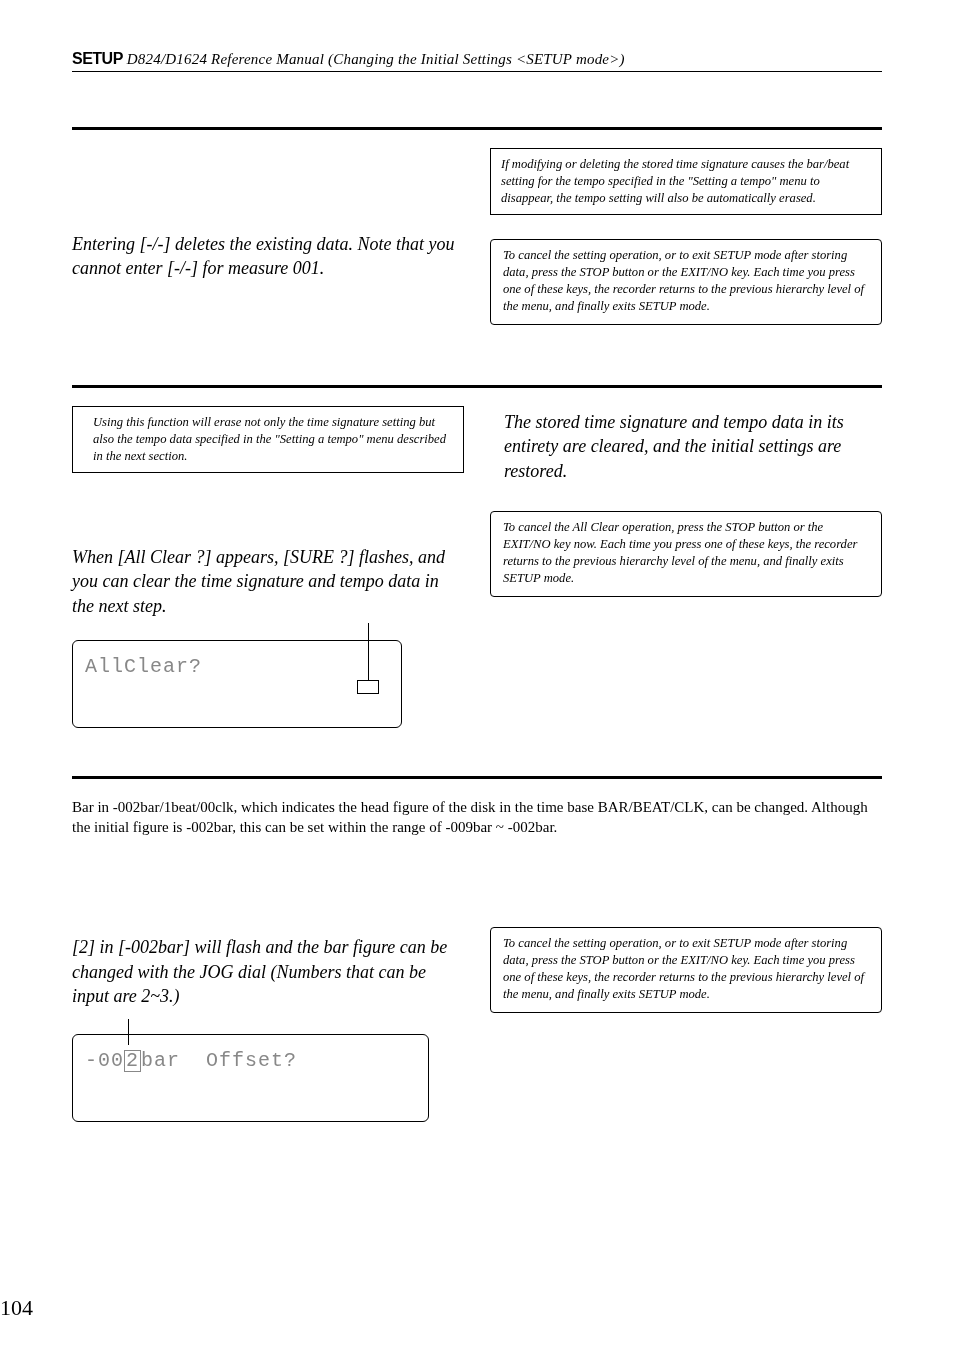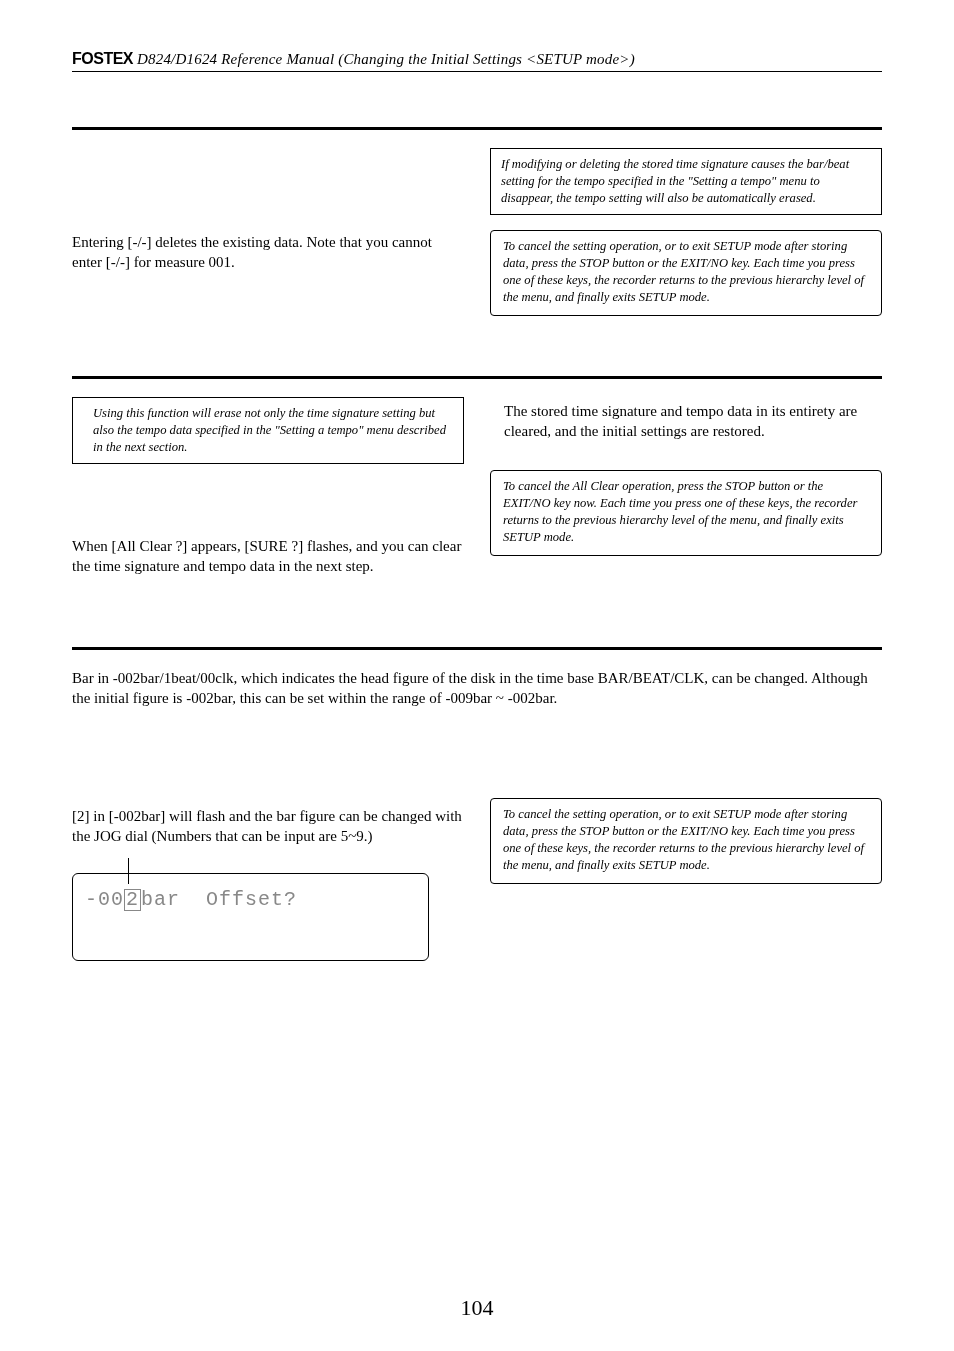--- a/index.html
+++ b/index.html
@@ -37,22 +37,23 @@
   }
   .two-col {
     display: flex;
     gap: 26px;
   }
   .col {
     flex: 1 1 50%;
     min-width: 0;
   }
   .body {
-    font-size: 15px;
+    font-size: 18px;
     line-height: 1.35;
+    font-style: italic;
   }
   .box {
     border: 1px solid #000;
     padding: 7px 10px;
     font-size: 12.6px;
     line-height: 1.35;
     font-style: italic;
   }
   .rbox {
     border: 1px solid #000;
@@ -112,73 +113,80 @@
   .arrow2-line {
     width: 1px;
     height: 26px;
     background: #000;
     margin: 0 auto;
   }
   .page-num {
     position: absolute;
     bottom: 30px;
     left: 0; right: 0;
-    text-align: center;
+    text-align: left;
     font-size: 22px;
     font-family: Georgia, serif;
   }
   .section1 { margin-bottom: 60px; }
   .section2 { margin-bottom: 48px; }
   .full-width-intro {
     font-size: 15px;
     line-height: 1.35;
     margin-bottom: 44px;
   }
 </style>
 </head>
 <body>
 
 <div class="header-line">
-  <span class="brand">FOSTEX</span><span> D824/D1624 Reference Manual (Changing the Initial Settings &lt;SETUP mode&gt;)</span>
+  <span class="brand">SETUP</span><span> D824/D1624 Reference Manual (Changing the Initial Settings &lt;SETUP mode&gt;)</span>
 </div>
 <hr class="hr-under-header">
 
 <div class="section1">
   <hr class="thick-rule">
   <div class="two-col">
     <div class="col" style="padding-top:84px;">
       <div class="body">Entering [-/-] deletes the existing data.  Note that you cannot enter [-/-] for measure 001.</div>
     </div>
     <div class="col">
-      <div class="box" style="margin-bottom:15px;">If modifying or deleting the stored time signature causes the bar/beat setting for the tempo specified in the "Setting a tempo" menu to disappear, the tempo setting will also be automatically erased.</div>
+      <div class="box" style="margin-bottom:24px;">If modifying or deleting the stored time signature causes the bar/beat setting for the tempo specified in the "Setting a tempo" menu to disappear, the tempo setting will also be automatically erased.</div>
       <div class="rbox">To cancel the setting operation, or to exit SETUP mode after storing data, press the STOP button or the EXIT/NO key.  Each time you press one of these keys, the recorder returns to the previous hierarchy level of the menu, and finally exits SETUP mode.</div>
     </div>
   </div>
 </div>
 
 <div class="section2">
   <hr class="thick-rule">
   <div class="two-col">
     <div class="col">
       <div class="box" style="margin-bottom:72px;padding-left:20px;">Using this function will erase not only the time signature setting but also the tempo data specified in the "Setting a tempo" menu described in the next section.</div>
       <div class="body" style="margin-bottom:22px;margin-top:20px;">When [All Clear ?] appears, [SURE ?] flashes, and you can clear the time signature and tempo data in the next step.</div>
+      <div class="lcd">
+        <span class="lcd-text">AllClear?</span>
+        <div class="arrow-wrap">
+          <div class="arrow-line"></div>
+          <div class="arrow-box"></div>
+        </div>
+      </div>
     </div>
     <div class="col">
       <div class="body" style="margin:4px 16px 28px 14px;">The stored time signature and tempo data in its entirety are cleared, and the initial settings are restored.</div>
       <div class="rbox">To cancel the All Clear operation, press the STOP button or the EXIT/NO key now.  Each time you press one of these keys, the recorder returns to the previous hierarchy level of the menu, and finally exits SETUP mode.</div>
     </div>
   </div>
 </div>
 
 <div>
   <hr class="thick-rule">
   <div class="full-width-intro">Bar in -002bar/1beat/00clk, which indicates the head figure of the disk in the time base BAR/BEAT/CLK, can be changed. Although the initial figure is -002bar, this can be set within the range of -009bar ~ -002bar.</div>
   <div class="two-col">
     <div class="col" style="padding-top:54px;">
-      <div class="body" style="margin-bottom:26px;">[2] in [-002bar] will flash and the bar figure can be changed with the JOG dial (Numbers that can be input are 5~9.)</div>
+      <div class="body" style="margin-bottom:26px;">[2] in [-002bar] will flash and the bar figure can be changed with the JOG dial (Numbers that can be input are 2~3.)</div>
       <div class="lcd" style="width:357px;">
         <span class="lcd-text"><span>-00</span><span class="boxed-char">2</span><span>bar  Offset?</span></span>
         <div class="arrow2-wrap">
           <div class="arrow2-line"></div>
         </div>
       </div>
     </div>
     <div class="col" style="padding-top:46px;">
       <div class="rbox">To cancel the setting operation, or to exit SETUP mode after storing data, press the STOP button or the EXIT/NO key.  Each time you press one of these keys, the recorder returns to the previous hierarchy level of the menu, and finally exits SETUP mode.</div>
     </div>

